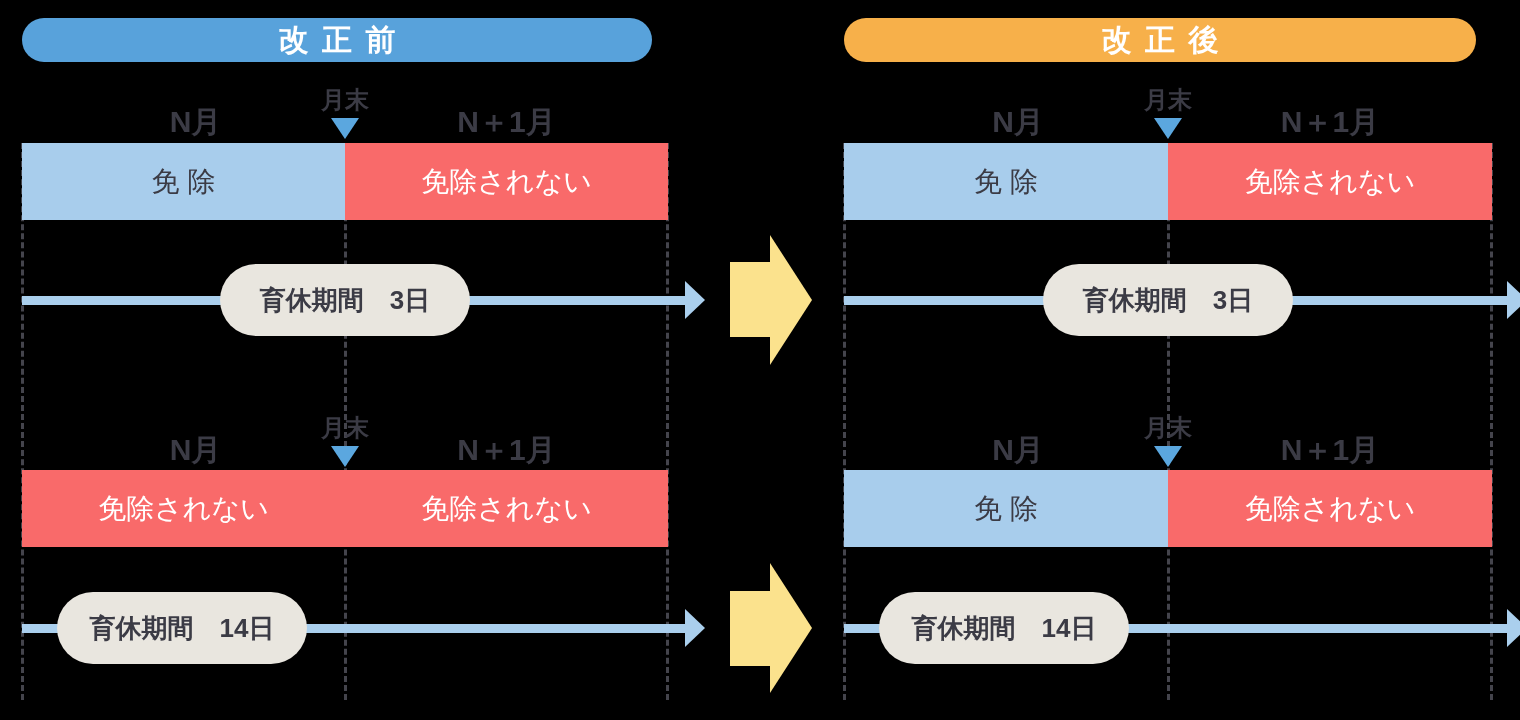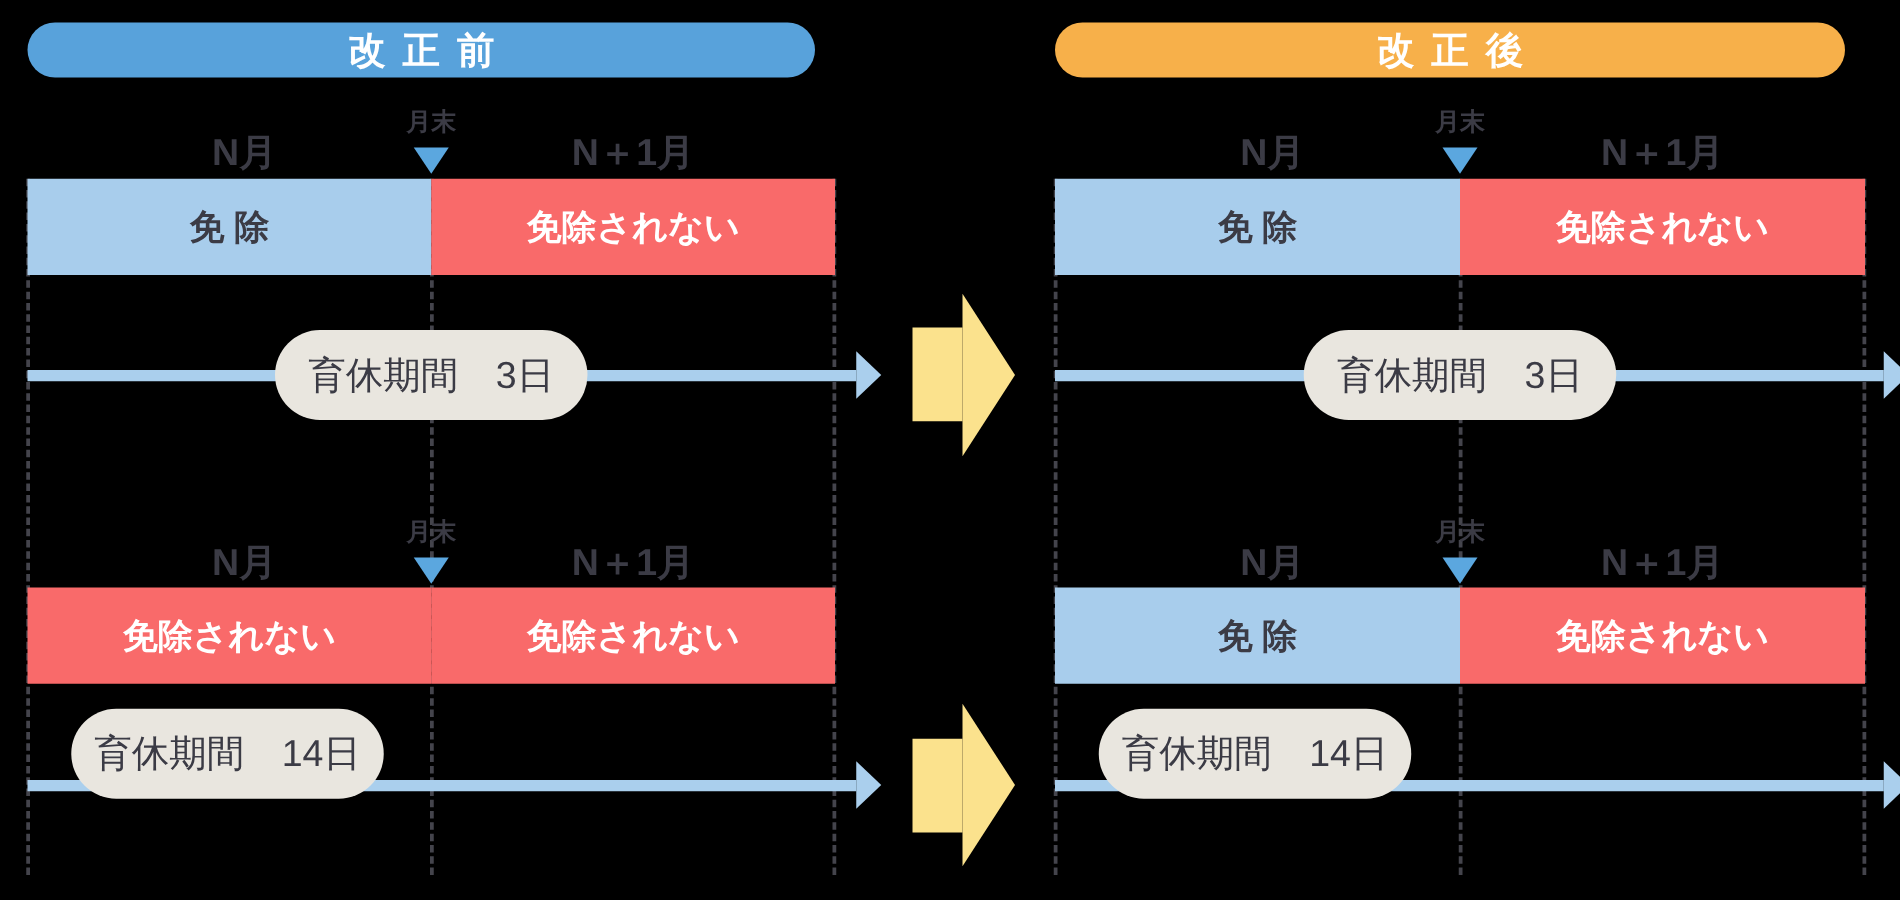--- a/index.html
+++ b/index.html
@@ -30,21 +30,21 @@
     position:absolute;top:143px;height:557px;width:0;
     border-left:3px dashed var(--c-dashed-line,#44444C);
   }
   .dash-0{left:-1px;}
   .dash-50{left:calc(50% - 1px);}
   .dash-100{left:calc(100% - 2px);}
 
   
   .month-end{
     position:absolute;left:calc(50% - 60px);width:120px;
-    text-align:center;font-size:20px;font-weight:bold;
+    text-align:center;font-size:24px;font-weight:bold;
     color:var(--c-text-dark,#3B3B45);
   }
   .month-end.r1{top:84px;} .month-end.r2{top:412px;}
   .tri{
     position:absolute;left:calc(50% - 14px);width:0;height:0;
     border-left:14px solid transparent;border-right:14px solid transparent;
     border-top:21px solid var(--c-marker-blue,#5BA7DF);
   }
   .tri.r1{top:118px;} .tri.r2{top:446px;}
 
@@ -54,43 +54,43 @@
     font-size:30px;font-weight:bold;color:var(--c-text-dark,#3B3B45);
   }
   .month-label.ml{left:12px;} .month-label.mr{left:50%;}
   .month-label.r1{top:102px;} .month-label.r2{top:430px;}
 
   
   .bar{position:absolute;left:0;right:0;height:77px;display:flex;}
   .bar.r1{top:143px;} .bar.r2{top:470px;}
   .seg{
     flex:1;display:flex;align-items:center;justify-content:center;
-    font-size:28px;font-weight:bold;
+    font-size:28px;font-weight:normal;
   }
   .seg-blue{background:var(--c-exempt-fill,#A8CDEC);color:var(--c-text-dark,#3B3B45);}
   .seg-red{background:var(--c-not-exempt-fill,#F96A6A);color:#fff;text-align:center;}
 
   
   .tl-line{position:absolute;left:0;width:663px;height:9px;background:var(--c-timeline-arrow,#AACFED);}
   .tl-line.r1{top:296px;} .tl-line.r2{top:624px;}
   .tl-head{
     position:absolute;left:663px;width:0;height:0;
     border-top:19px solid transparent;border-bottom:19px solid transparent;
     border-left:20px solid var(--c-timeline-arrow,#AACFED);
   }
   .tl-head.r1{top:281px;} .tl-head.r2{top:609px;}
 
   
   .pill{
     position:absolute;width:250px;height:72px;border-radius:36px;
     background:var(--c-pill-fill,#E9E6DF);
-    color:var(--c-text-dark,#3B3B45);font-size:30px;font-weight:normal;
+    color:var(--c-text-dark,#3B3B45);font-size:26px;font-weight:bold;
     display:flex;align-items:center;justify-content:center;white-space:nowrap;
   }
-  .pill.r1{top:264px;} .pill.r2{top:567px;}
+  .pill.r1{top:264px;} .pill.r2{top:592px;}
   .pill-center{left:calc(50% - 125px);}
   .pill-left{left:35px;}
 
   
   .ba-body{position:absolute;left:730px;width:40px;height:75px;background:var(--c-transform-arrow,#FBE28D);}
   .ba-head{
     position:absolute;left:770px;width:0;height:0;
     border-top:65px solid transparent;border-bottom:65px solid transparent;
     border-left:42px solid var(--c-transform-arrow,#FBE28D);
   }

